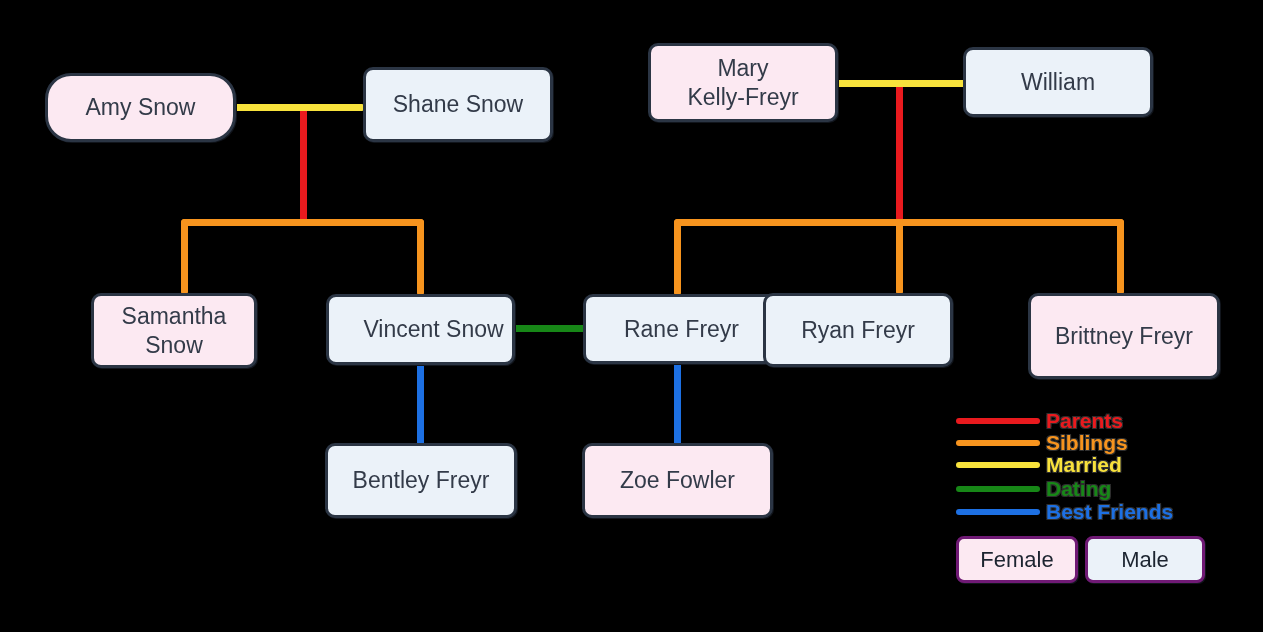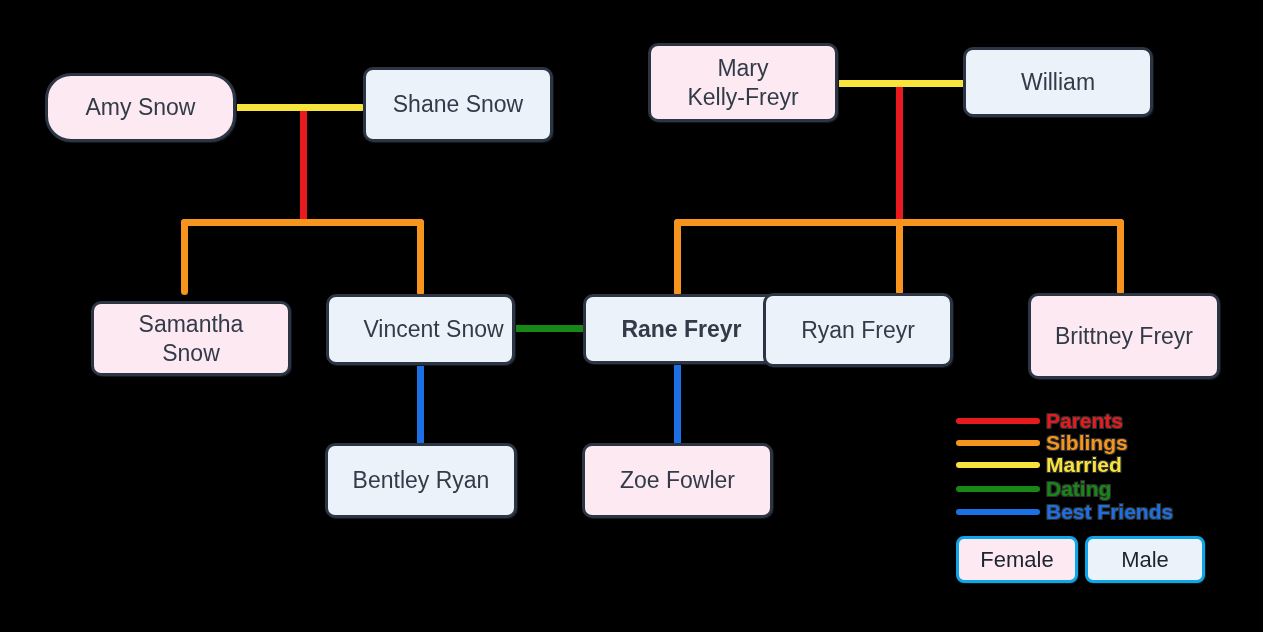--- a/index.html
+++ b/index.html
@@ -47,21 +47,21 @@
     text-shadow:-1px -1px 0 #2f2f2f,1px -1px 0 #2f2f2f,-1px 1px 0 #2f2f2f,1px 1px 0 #2f2f2f;
   }
   .t-red{color:#e91a1e;}
   .t-orange{color:#f7941e;}
   .t-yellow{color:#f8e23c;}
   .t-green{color:#178717;}
   .t-blue{color:#1d70e3;}
 
   .gender-box{
     position:absolute;top:536px;height:47px;
-    border:3px solid #0ea5e9;border-radius:8px;
+    border:3px solid #701a75;border-radius:8px;
     display:flex;align-items:center;justify-content:center;
     font-size:22px;color:#1c2430;
     box-sizing:border-box;
     box-shadow:1px 1px 0 #11151c;
   }
 </style>
 </head>
 <body>
 
 <div class="stage">
@@ -81,27 +81,27 @@
 
   <div class="edge c-green" style="left:512px;top:325px;width:74px;height:7px;"></div>
   <div class="edge c-blue" style="left:417px;top:362px;width:7px;height:84px;"></div>
   <div class="edge c-blue" style="left:674px;top:361px;width:7px;height:85px;"></div>
 
   <div class="node female" style="left:45px;top:73px;width:191px;height:69px;border-radius:26px;">Amy Snow</div>
   <div class="node male" style="left:363px;top:67px;width:190px;height:75px;">Shane Snow</div>
   <div class="node female" style="left:648px;top:43px;width:190px;height:79px;">Mary
 Kelly-Freyr</div>
   <div class="node male" style="left:963px;top:47px;width:190px;height:70px;text-align:right;">William</div>
-  <div class="node female" style="left:91px;top:301px;width:200px;height:75px;">Samantha
+  <div class="node female" style="left:91px;top:293px;width:166px;height:75px;">Samantha
 Snow</div>
   <div class="node male" style="left:326px;top:294px;width:189px;height:71px;padding-left:26px;">Vincent Snow</div>
-  <div class="node male" style="left:583px;top:294px;width:197px;height:70px;font-weight:bold;">Rane Freyr</div>
+  <div class="node male" style="left:583px;top:294px;width:197px;height:70px;">Rane Freyr</div>
   <div class="node male" style="left:763px;top:293px;width:190px;height:74px;">Ryan Freyr</div>
   <div class="node female" style="left:1028px;top:293px;width:192px;height:86px;">Brittney Freyr</div>
-  <div class="node male" style="left:325px;top:443px;width:192px;height:75px;">Bentley Ryan</div>
+  <div class="node male" style="left:325px;top:443px;width:192px;height:75px;">Bentley Freyr</div>
   <div class="node female" style="left:582px;top:443px;width:191px;height:75px;">Zoe Fowler</div>
 
   <div class="legend-row" style="top:409px;">
     <div class="legend-line c-red"></div>
     <div class="legend-label t-red">Parents</div>
   </div>
   <div class="legend-row" style="top:431px;">
     <div class="legend-line c-orange"></div>
     <div class="legend-label t-orange">Siblings</div>
   </div>

